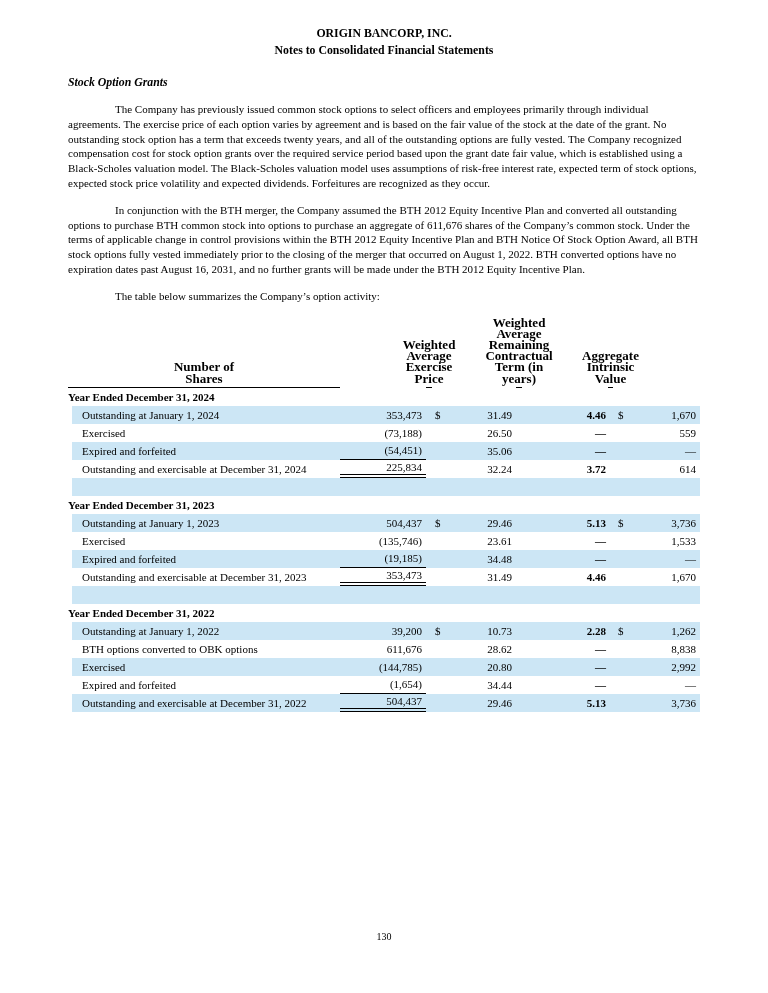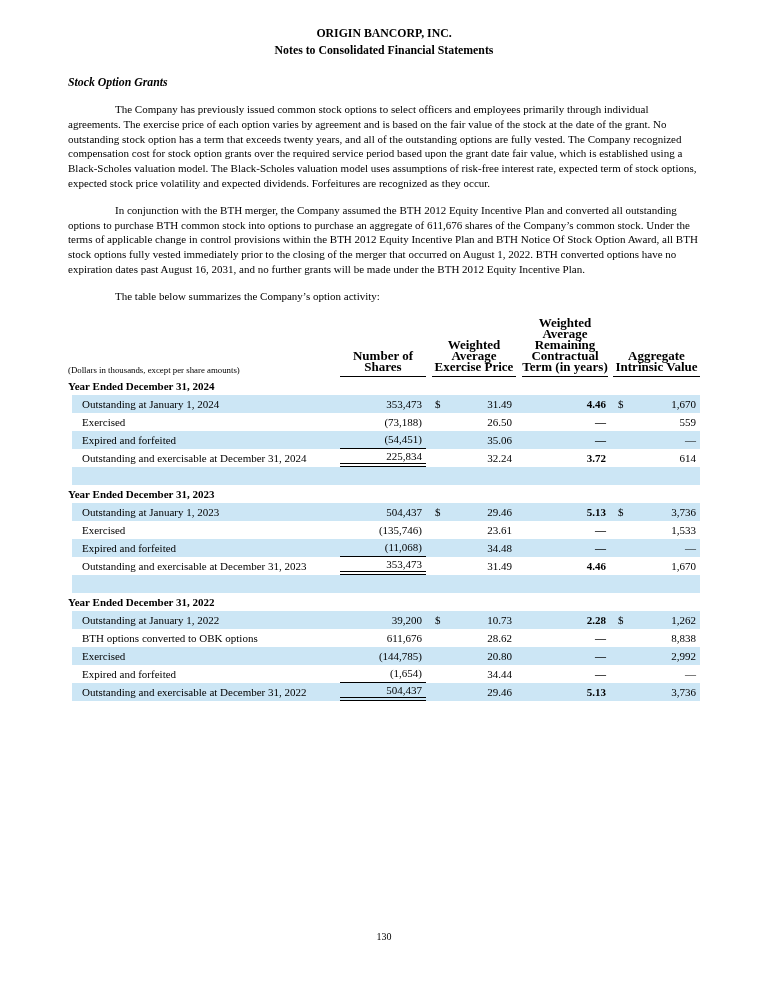--- a/index.html
+++ b/index.html
@@ -73,21 +73,20 @@
     <div class="doc-subtitle">Notes to Consolidated Financial Statements</div>
 
     <div class="section-heading">Stock Option Grants</div>
 
     <p class="body-para">The Company has previously issued common stock options to select officers and employees primarily through individual agreements. The exercise price of each option varies by agreement and is based on the fair value of the stock at the date of the grant. No outstanding stock option has a term that exceeds twenty years, and all of the outstanding options are fully vested. The Company recognized compensation cost for stock option grants over the required service period based upon the grant date fair value, which is established using a Black-Scholes valuation model. The Black-Scholes valuation model uses assumptions of risk-free interest rate, expected term of stock options, expected stock price volatility and expected dividends. Forfeitures are recognized as they occur.</p>
     <p class="body-para">In conjunction with the BTH merger, the Company assumed the BTH 2012 Equity Incentive Plan and converted all outstanding options to purchase BTH common stock into options to purchase an aggregate of 611,676 shares of the Company’s common stock. Under the terms of applicable change in control provisions within the BTH 2012 Equity Incentive Plan and BTH Notice Of Stock Option Award, all BTH stock options fully vested immediately prior to the closing of the merger that occurred on August 1, 2022. BTH converted options have no expiration dates past August 16, 2031, and no further grants will be made under the BTH 2012 Equity Incentive Plan.</p>
     <p class="body-para">The table below summarizes the Company’s option activity:</p>
 
     <div class="opt-table">
       <div class="trow thead-row">
-        <div class="cell note-cell">(Dollars in thousands, except per share amounts)</div>
         <div class="cell underlined">Number of
 Shares</div>
         <div class="cell"></div>
         <div class="cell underlined">Weighted
 Average
 Exercise Price</div>
         <div class="cell"></div>
         <div class="cell underlined">Weighted
 Average
 Remaining
@@ -196,21 +195,21 @@
             <div class="cell"></div>
             <div class="cell num term-cell">—</div>
             <div class="cell"></div>
             <div class="cell value-cell">
               <div class="cur"></div>
               <div class="val">1,533</div>
             </div>
           </div>
           <div class="trow data-row shaded">
             <div class="cell label-cell">Expired and forfeited</div>
-            <div class="cell num shares-cell rule-single">(11,068)</div>
+            <div class="cell num shares-cell rule-single">(19,185)</div>
             <div class="cell"></div>
             <div class="cell price-cell">
               <div class="cur"></div>
               <div class="val">34.48</div>
             </div>
             <div class="cell"></div>
             <div class="cell num term-cell">—</div>
             <div class="cell"></div>
             <div class="cell value-cell">
               <div class="cur"></div>

